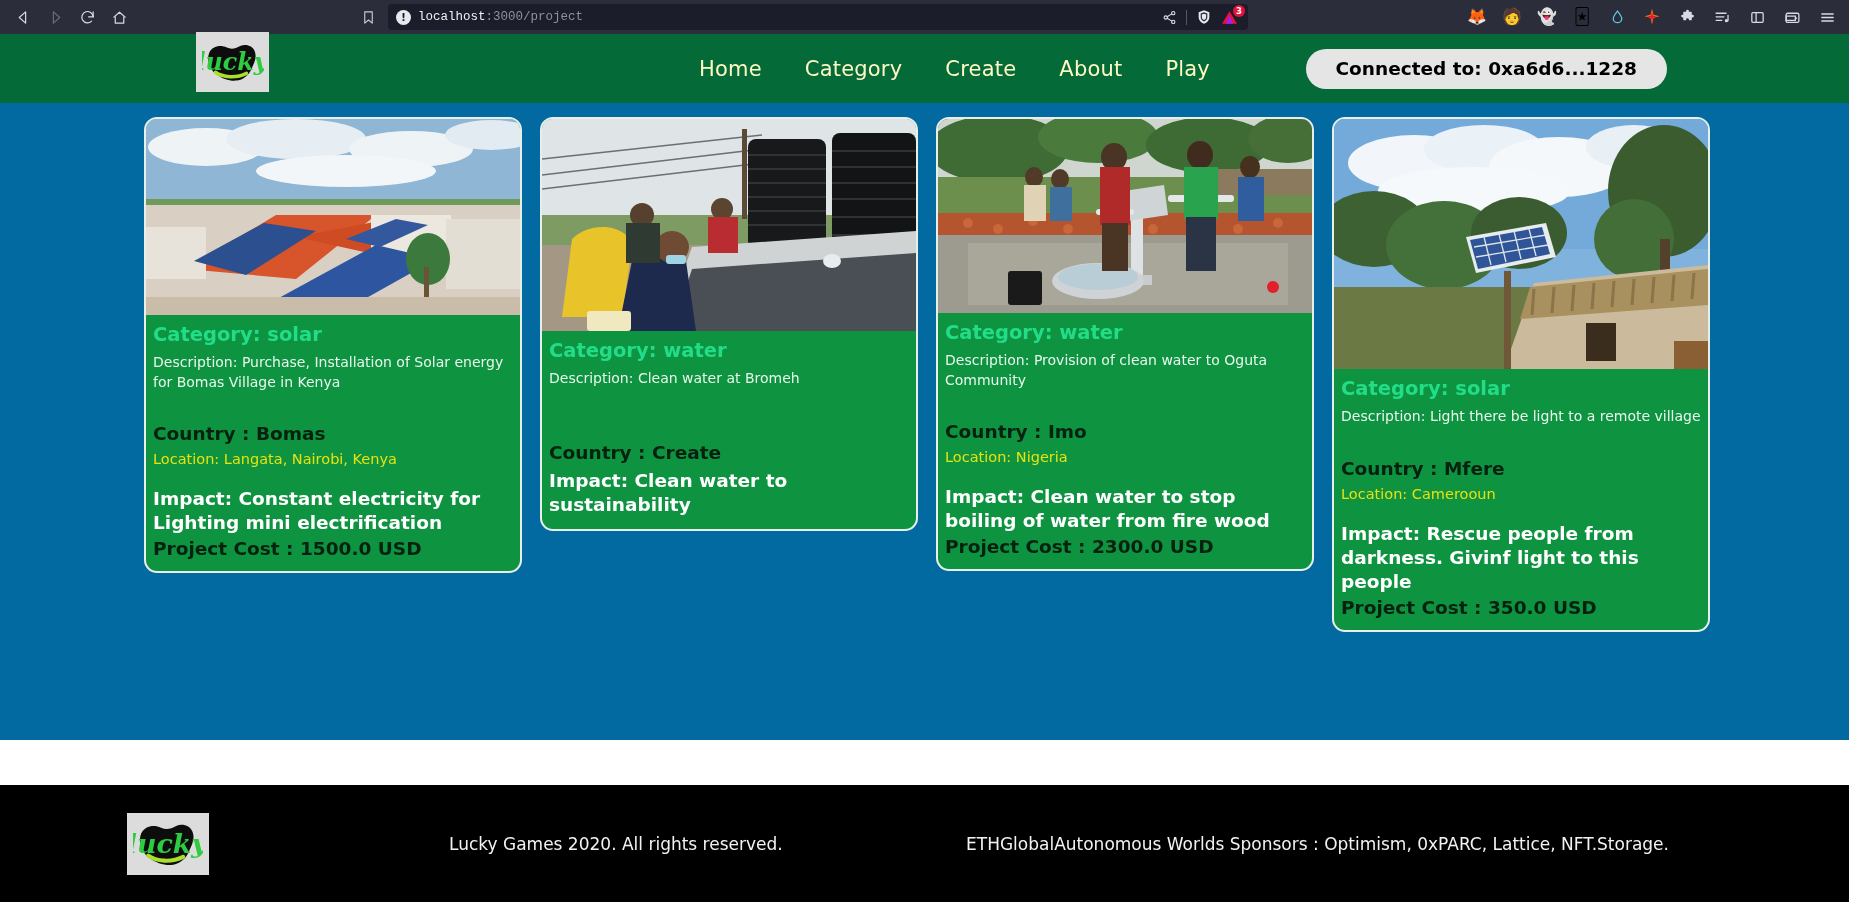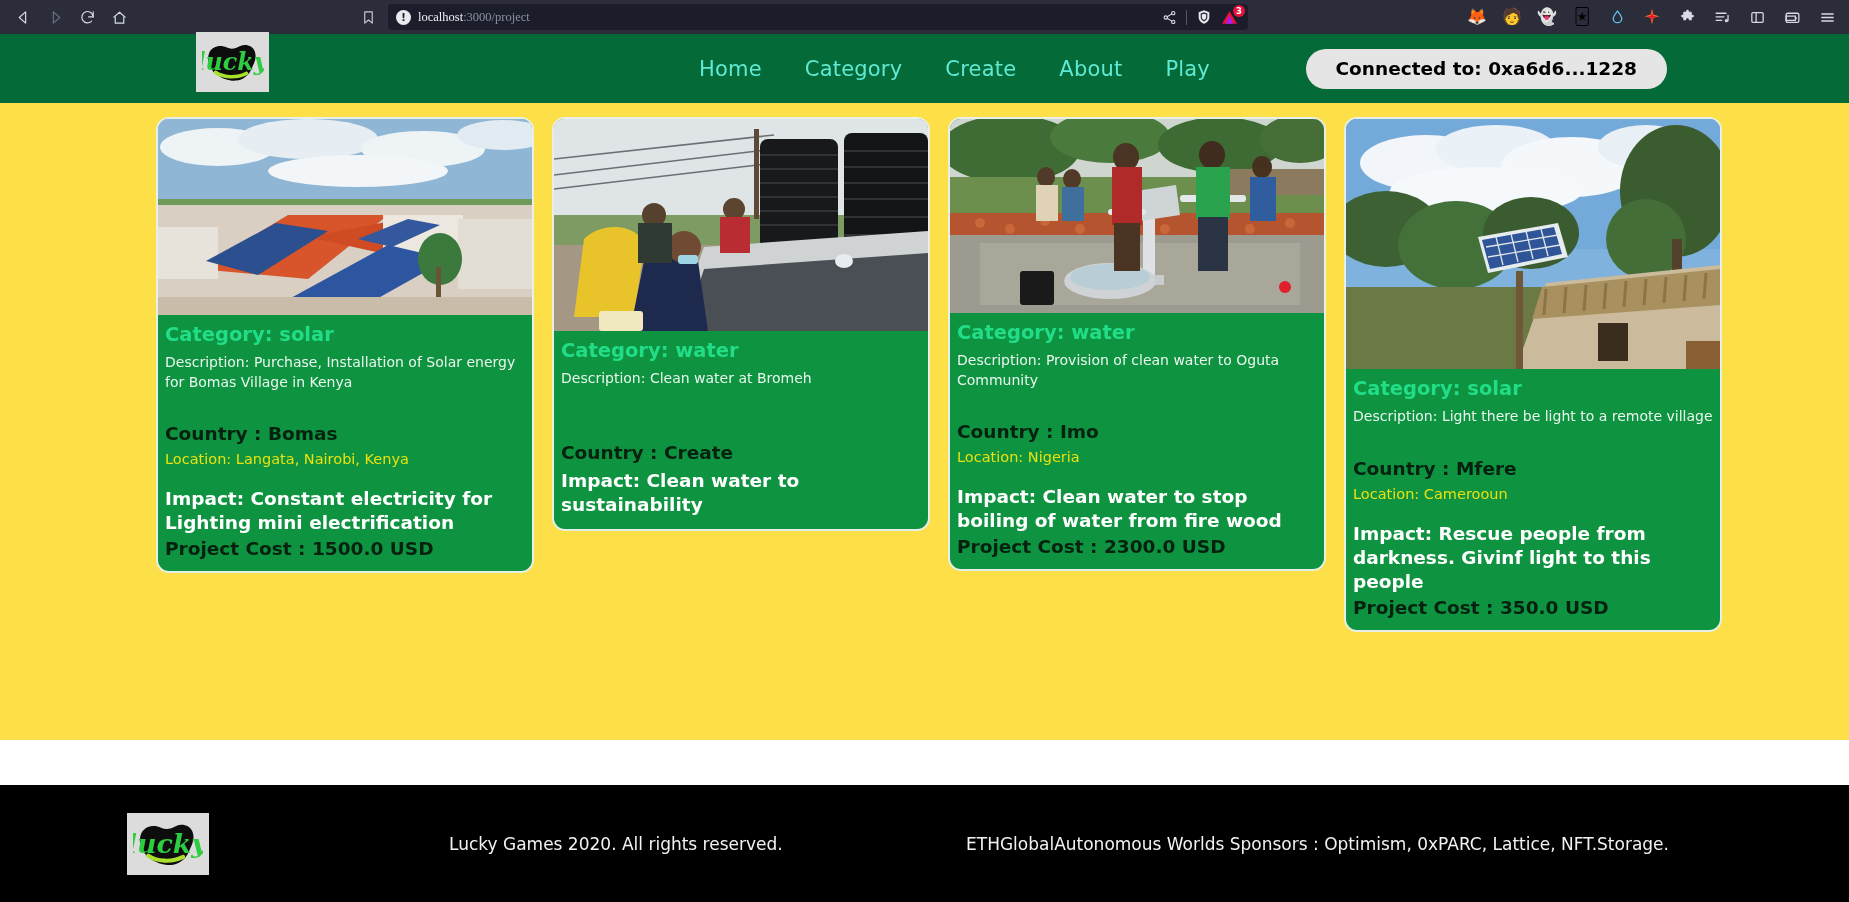--- a/index.html
+++ b/index.html
@@ -49,21 +49,21 @@
   .url-info-icon {
     width: 15px; height: 15px; border-radius: 50%;
     background: #e9eaf0; color: #1b1d2a;
     font-size: 11px; font-weight: bold;
     display: flex; align-items: center; justify-content: center;
     line-height: 1;
     flex: 0 0 auto;
   }
   .url-text {
     font-size: 12.5px; color: #8e91a4; white-space: nowrap;
-    font-family: Liberation Serif, serif;
+    font-family: Liberation Mono, monospace;
   }
   .url-text b { color: #f0f1f6; font-weight: normal; }
   .url-right {
     margin-left: auto;
     display: flex; align-items: center; gap: 9px;
     padding-right: 2px;
   }
   .url-right .ic { color: #d8dae5; display: flex; align-items: center; }
   .url-divider { width: 1px; height: 15px; background: #54576b; }
   .brave-badge { position: relative; display: flex; align-items: center; }
@@ -98,21 +98,21 @@
     display: flex; align-items: center; justify-content: center;
   }
   .logo-svg { display: block; }
   .nav-links {
     display: flex;
     gap: 43px;
     margin: 0 auto;
     padding-left: 60px;
   }
   .nav-link {
-    color: #5eead4;
+    color: #fef9c3;
     font-size: 21px;
     letter-spacing: .2px;
     font-family: "DejaVu Sans", "Liberation Sans", sans-serif;
     text-decoration: none;
     white-space: nowrap;
   }
   .wallet-btn {
     position: absolute; right: 182px; top: 50%;
     transform: translateY(-50%);
     background: #e5e5e5;
@@ -123,23 +123,23 @@
     border-radius: 22px;
     height: 40px;
     padding: 0 30px;
     display: flex; align-items: center; justify-content: center;
     white-space: nowrap;
     font-family: "DejaVu Sans", "Liberation Sans", sans-serif;
   }
 
   
   .content {
-    background: #fde047;
+    background: #0369a1;
     height: 637px;
-    padding: 14px 0 0 16px;
+    padding: 14px 0 0 4px;
     position: relative;
   }
   .cards-row {
     display: flex;
     gap: 18px;
     padding-left: 140px;
     align-items: flex-start;
   }
   .card {
     width: 378px;

